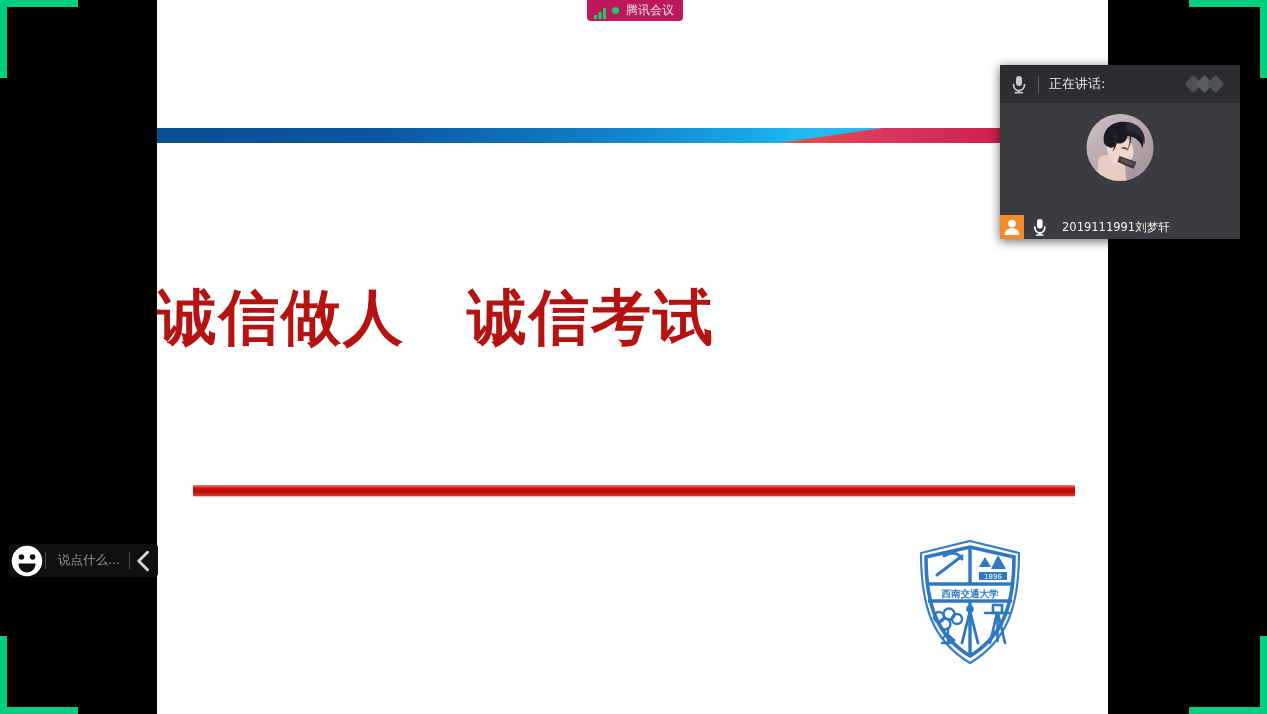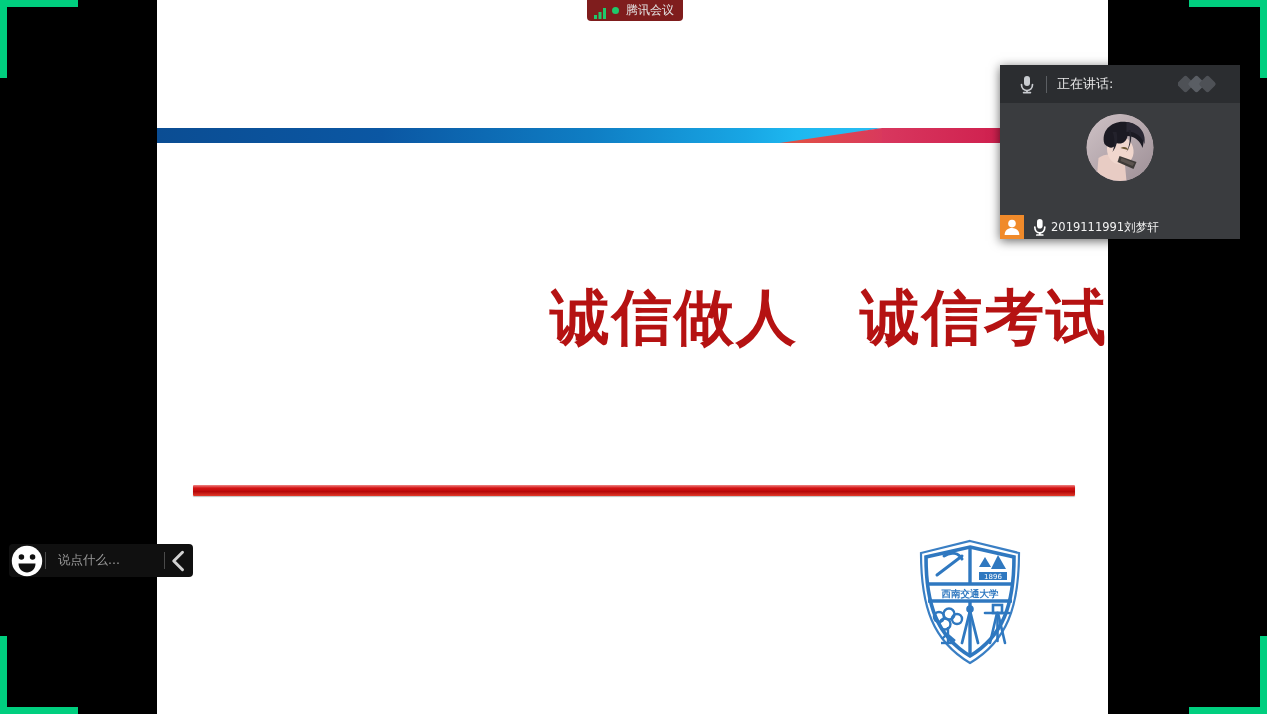--- a/index.html
+++ b/index.html
@@ -77,21 +77,21 @@
     width: 226px; height: 15px;
     background: linear-gradient(90deg, #d8375e 0%, #cf1f4e 55%, #c4103f 100%);
   }
 
   
   .title-main {
     position: absolute;
     left: 0;
     top: 283px;
     width: 951px;
-    text-align: right;
+    text-align: left;
     font-size: 60px;
     font-weight: bold;
     color: #b51212;
     letter-spacing: 2px;
     line-height: 1.15;
     white-space: pre;
     font-family: "DejaVu Sans", "Liberation Sans", sans-serif;
   }
 
   
@@ -147,21 +147,21 @@
     background: #3a3c3f;
     z-index: 40;
     box-shadow: 0 2px 10px rgba(0,0,0,0.6);
   }
   .vp-header {
     position: relative;
     height: 38px;
     background: #2b2d30;
     display: flex;
     align-items: center;
-    padding: 0 16px;
+    padding: 0 8px;
     box-sizing: border-box;
   }
   .vp-mic {
     width: 22px; height: 22px;
     display: flex; align-items: center; justify-content: center;
     flex: 0 0 auto;
   }
   .vp-divider {
     width: 1px; height: 17px;
     background: #5c5f63;
@@ -210,32 +210,32 @@
   }
   .vp-footer-mic {
     width: 20px; height: 22px;
     display: flex; align-items: center; justify-content: center;
     margin-left: 6px;
     flex: 0 0 auto;
   }
   .vp-name {
     color: #f2f2f2;
     font-size: 11.5px;
-    margin-left: 1px;
+    margin-left: 12px;
     white-space: nowrap;
     font-family: "DejaVu Sans", "Liberation Sans", sans-serif;
   }
 
   
   #meeting-pill {
     position: absolute;
     left: 587px;
     top: 0;
     height: 21px;
-    background: #7f1d1d;
+    background: #be185d;
     border-radius: 0 0 4px 4px;
     display: flex;
     align-items: center;
     padding: 0 9px 0 7px;
     z-index: 50;
   }
   .pill-bars { width: 13px; height: 11px; margin-right: 5px; flex: 0 0 auto; }
   .pill-dot {
     width: 7px; height: 7px; border-radius: 50%;
     background: #1fc96b;
@@ -247,21 +247,21 @@
     font-size: 12px;
     white-space: nowrap;
     font-family: "DejaVu Sans", "Liberation Sans", sans-serif;
   }
 
   
   #chat-bar {
     position: absolute;
     left: 9px;
     top: 544px;
-    width: 184px;
+    width: 149px;
     height: 33px;
     background: #101010;
     border-radius: 4px;
     display: flex;
     align-items: center;
     z-index: 50;
   }
   .chat-emoji {
     width: 36px; height: 33px;
     display: flex; align-items: center; justify-content: center;

